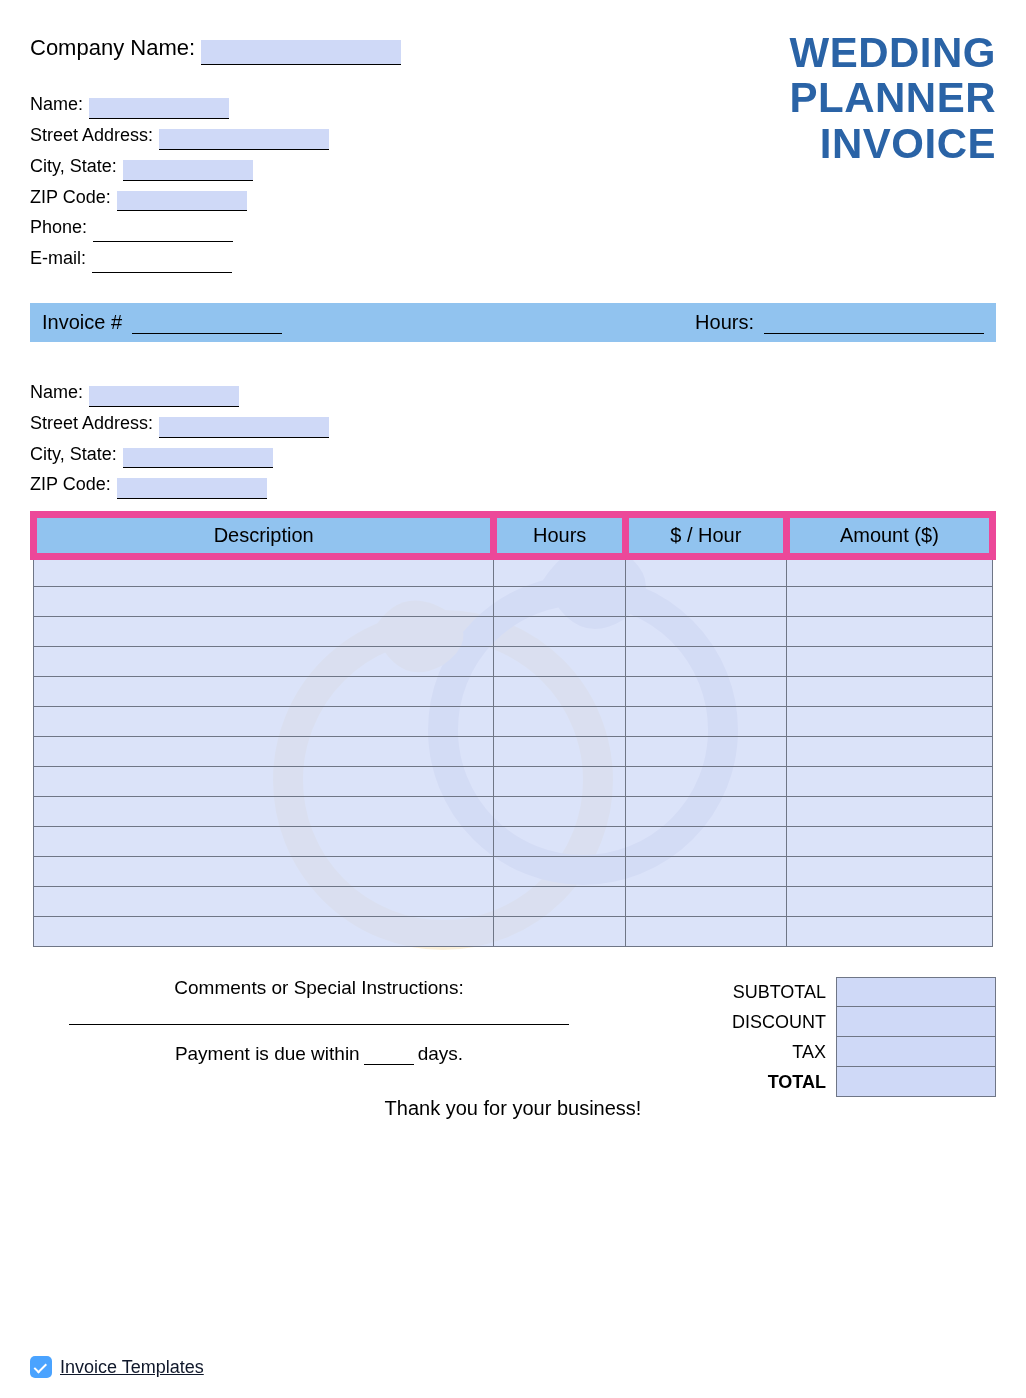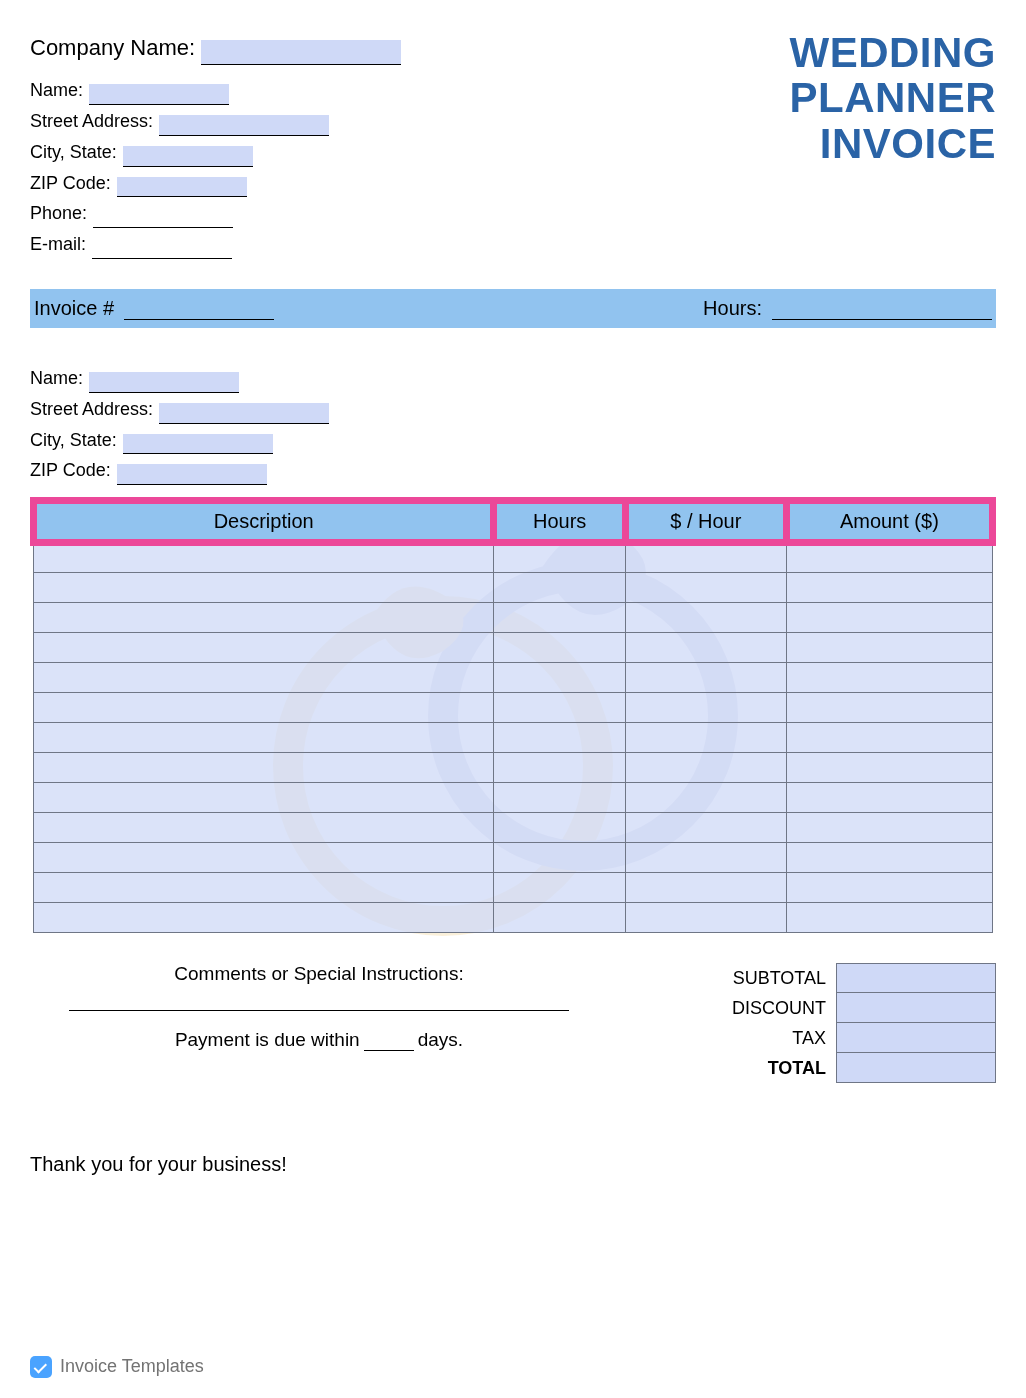--- a/index.html
+++ b/index.html
@@ -8,21 +8,21 @@
     background: #fff;
     width: 1026px;
     height: 1398px;
     position: relative;
     padding: 30px 30px 0 30px;
     color: #000;
   }
   .header { display: flex; justify-content: space-between; align-items: flex-start; }
   .company-block { font-size: 18px; line-height: 1.6; }
   .company-block .row { display: flex; align-items: flex-end; margin-bottom: 2px; }
-  .company-block .row.big { font-size: 22px; margin-bottom: 11px; }
+  .company-block .row.big { font-size: 22px; margin-bottom: 25px; }
   .company-block .lbl { white-space: nowrap; }
   .fill {
     display: inline-block;
     border-bottom: 1.5px solid #000;
     margin-left: 6px;
     height: 1.15em;
     position: relative;
   }
   .fill.blue { background: #cfd9f7; }
   .title {
@@ -32,21 +32,21 @@
     font-size: 42px;
     line-height: 1.08;
     letter-spacing: 0.5px;
   }
   .bar {
     margin-top: 28px;
     background: #91c3ef;
     display: flex;
     justify-content: space-between;
     align-items: center;
-    padding: 8px 4px;
+    padding: 8px 12px;
     font-size: 20px;
   }
   .bar .group { display: flex; align-items: flex-end; }
   .client-block { margin-top: 36px; font-size: 18px; line-height: 1.6; }
   .client-block .hdr { font-weight: 700; margin-bottom: 2px; }
   .client-block .row { display: flex; align-items: flex-end; margin-bottom: 2px; }
   .tbl-wrap { margin-top: 12px; position: relative; }
   .watermark {
     position: absolute;
     left: 50%; top: 48%;
@@ -93,25 +93,25 @@
   .totals { width: 320px; }
   .totals .trow { display:flex; align-items:stretch; height:30px; }
   .totals .tlbl { flex:1; text-align:right; padding-right:10px; font-size:18px; display:flex; align-items:center; justify-content:flex-end;}
   .totals .tlbl.bold { font-weight:700; }
   .totals .tval {
     width: 160px;
     background:#cfd9f7;
     border:1px solid #6f7686;
   }
   .totals .trow:not(:first-child) .tval { border-top: none; }
-  .thanks { font-size:20px; margin-top:70px; }
+  .thanks { text-align:center; font-size:20px; }
   .footer {
     position:absolute; left:30px; bottom:20px;
-    display:flex; gap:8px;
-    color:#737373; font-size:18px;
+    display:flex; align-items:center; gap:8px;
+    color:#0f172a; font-size:18px;text-decoration:underline;
   }
   .footer .logo {
     width:22px; height:22px; background:#4aa3ff; border-radius:5px;
     display:flex; align-items:center; justify-content:center;
   }
   .footer .logo::after{
     content:""; width:10px; height:5px; border-left:2.5px solid #fff; border-bottom:2.5px solid #fff;
     transform: rotate(-45deg) translateY(-1px);
   }
 </style>

